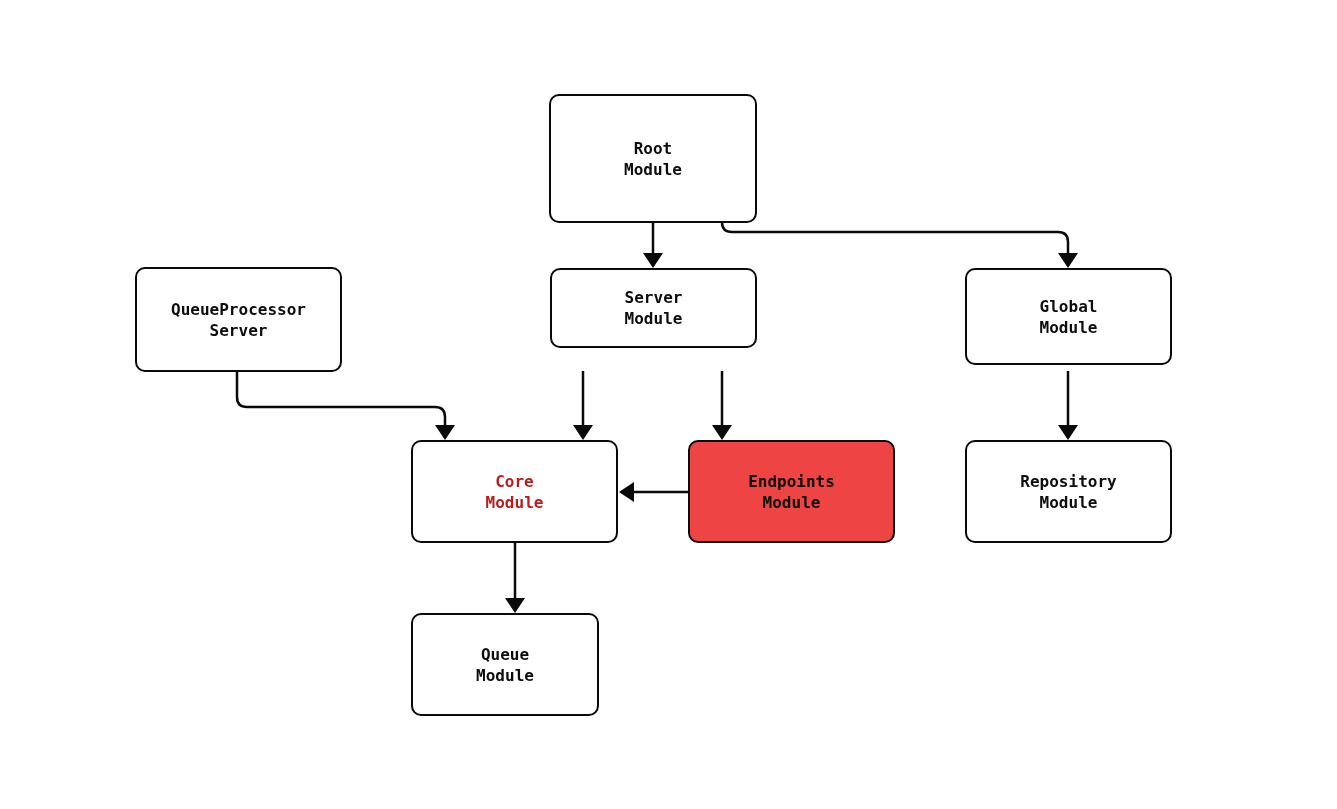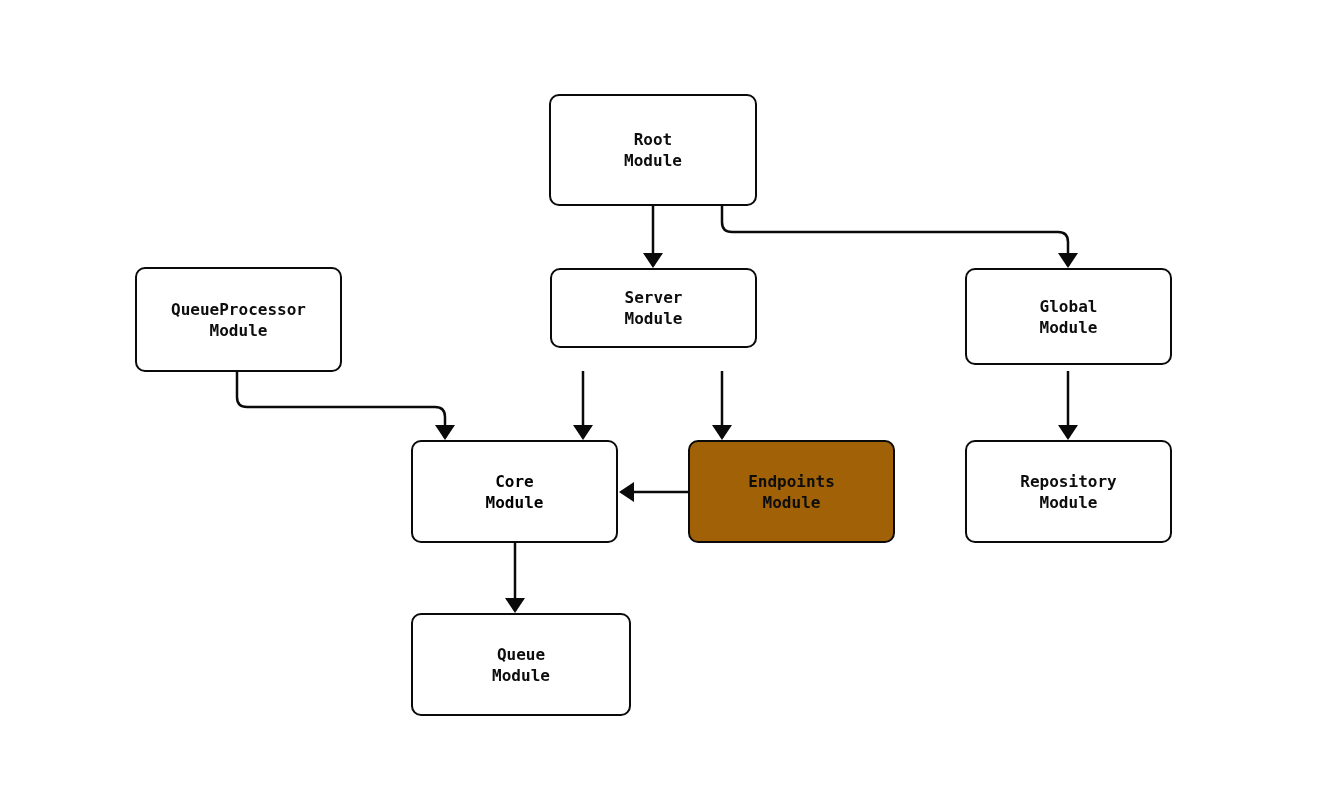--- a/index.html
+++ b/index.html
@@ -61,30 +61,30 @@
         <path class="edge" d="M 722 197 L 722 222 Q 722 232 732 232 L 1058 232 Q 1068 232 1068 242 L 1068 266" marker-end="url(#arrowhead)" stroke="#0a0a0a"></path>
         <path class="edge" d="M 237 372 L 237 397 Q 237 407 247 407 L 435 407 Q 445 407 445 417 L 445 438" marker-end="url(#arrowhead)" stroke="#0a0a0a"></path>
         <path class="edge" d="M 583 371 L 583 438" marker-end="url(#arrowhead)" stroke="#0a0a0a"></path>
         <path class="edge" d="M 722 371 L 722 438" marker-end="url(#arrowhead)" stroke="#0a0a0a"></path>
         <path class="edge" d="M 688 492 L 621 492" marker-end="url(#arrowhead)" stroke="#0a0a0a"></path>
         <path class="edge" d="M 1068 371 L 1068 438" marker-end="url(#arrowhead)" stroke="#0a0a0a"></path>
         <path class="edge" d="M 515 543 L 515 611" marker-end="url(#arrowhead)" stroke="#0a0a0a"></path>
       </g>
   </svg>
   <div id="node-layer">
-      <div class="node" style="left: 549px; top: 94px; width: 208px; height: 112px; background: rgb(255, 255, 255); border-color: rgb(10, 10, 10); color: rgb(13, 13, 13);">Root
+      <div class="node" style="left: 549px; top: 94px; width: 208px; height: 129px; background: rgb(255, 255, 255); border-color: rgb(10, 10, 10); color: rgb(13, 13, 13);">Root
 Module</div>
       <div class="node" style="left: 135px; top: 267px; width: 207px; height: 105px; background: rgb(255, 255, 255); border-color: rgb(10, 10, 10); color: rgb(13, 13, 13);">QueueProcessor
-Module</div>
+Server</div>
       <div class="node" style="left: 550px; top: 268px; width: 207px; height: 80px; background: rgb(255, 255, 255); border-color: rgb(10, 10, 10); color: rgb(13, 13, 13);">Server
 Module</div>
       <div class="node" style="left: 965px; top: 268px; width: 207px; height: 97px; background: rgb(255, 255, 255); border-color: rgb(10, 10, 10); color: rgb(13, 13, 13);">Global
 Module</div>
-      <div class="node" style="left: 411px; top: 440px; width: 207px; height: 103px; background: rgb(255, 255, 255); border-color: rgb(10, 10, 10); color: #000000;">Core
+      <div class="node" style="left: 411px; top: 440px; width: 207px; height: 103px; background: rgb(255, 255, 255); border-color: rgb(10, 10, 10); color: #b91c1c;">Core
 Module</div>
-      <div class="node" style="left: 688px; top: 440px; width: 207px; height: 103px; background: #a16207; border-color: rgb(10, 10, 10); color: rgb(13, 13, 13);">Endpoints
+      <div class="node" style="left: 688px; top: 440px; width: 207px; height: 103px; background: #ef4444; border-color: rgb(10, 10, 10); color: rgb(13, 13, 13);">Endpoints
 Module</div>
       <div class="node" style="left: 965px; top: 440px; width: 207px; height: 103px; background: rgb(255, 255, 255); border-color: rgb(10, 10, 10); color: rgb(13, 13, 13);">Repository
 Module</div>
-      <div class="node" style="left: 411px; top: 613px; width: 220px; height: 103px; background: rgb(255, 255, 255); border-color: rgb(10, 10, 10); color: rgb(13, 13, 13);">Queue
+      <div class="node" style="left: 411px; top: 613px; width: 188px; height: 103px; background: rgb(255, 255, 255); border-color: rgb(10, 10, 10); color: rgb(13, 13, 13);">Queue
 Module</div>
     </div>
 </div>
 
 </body></html>

